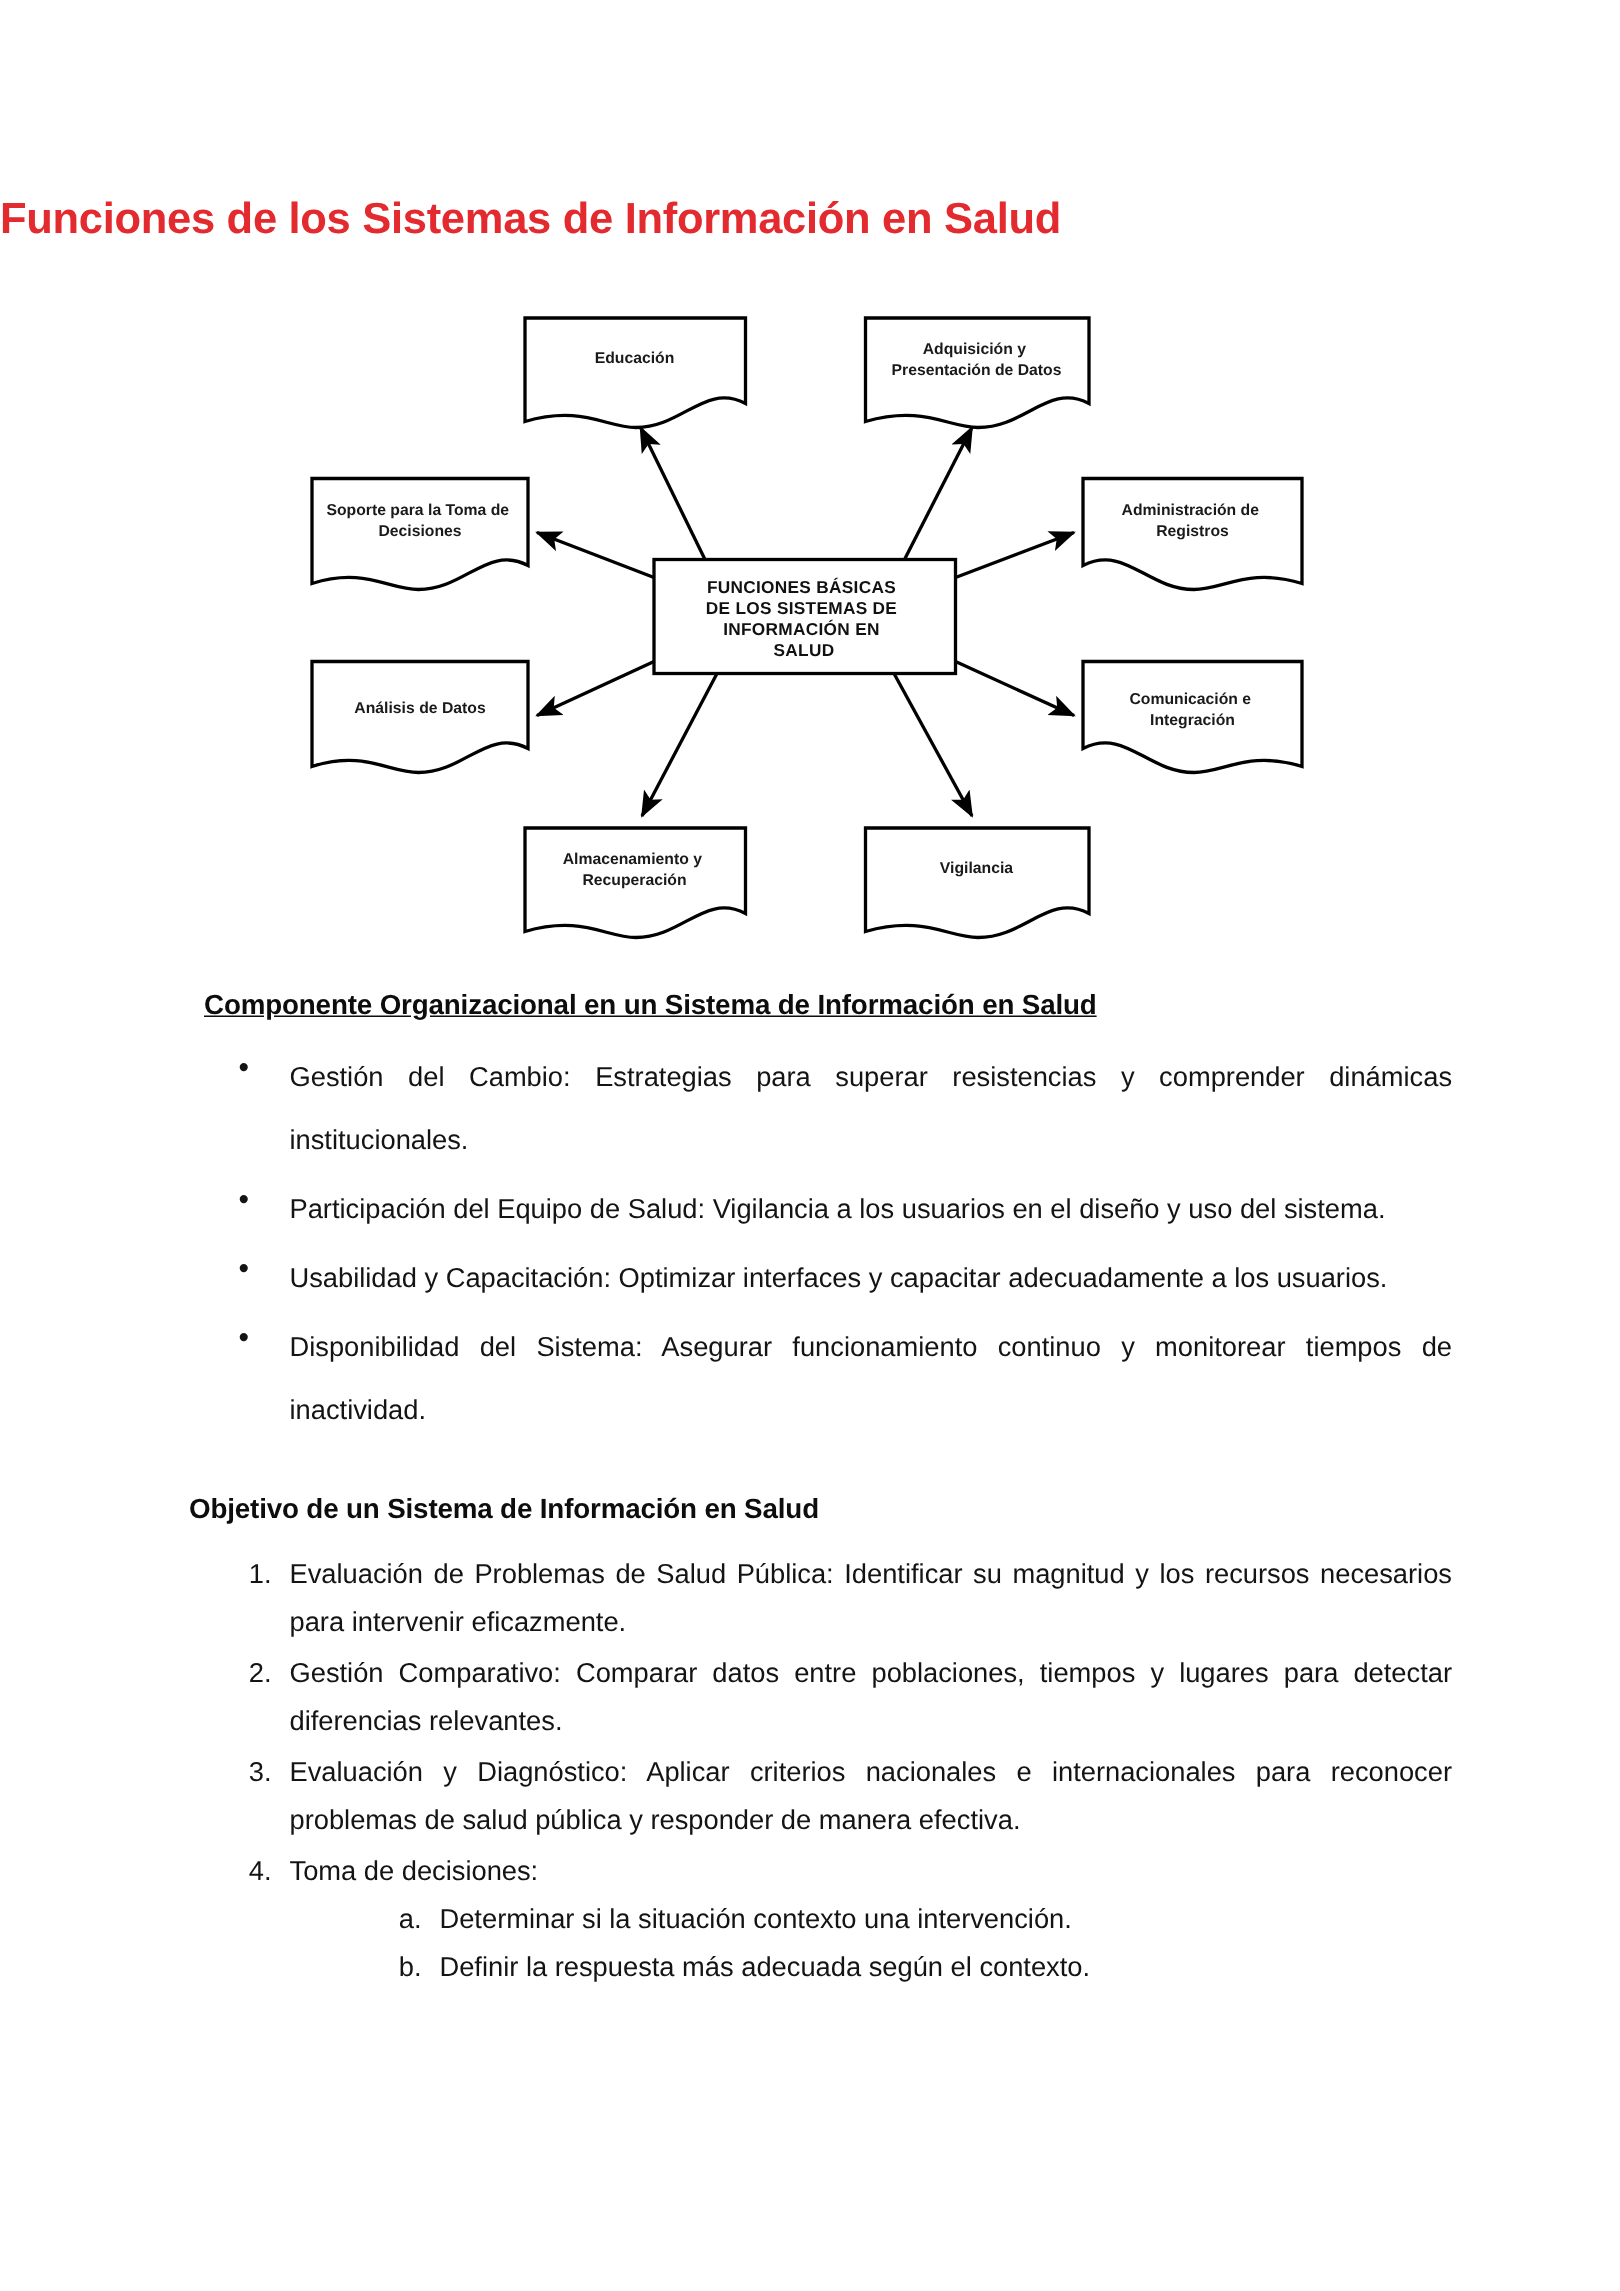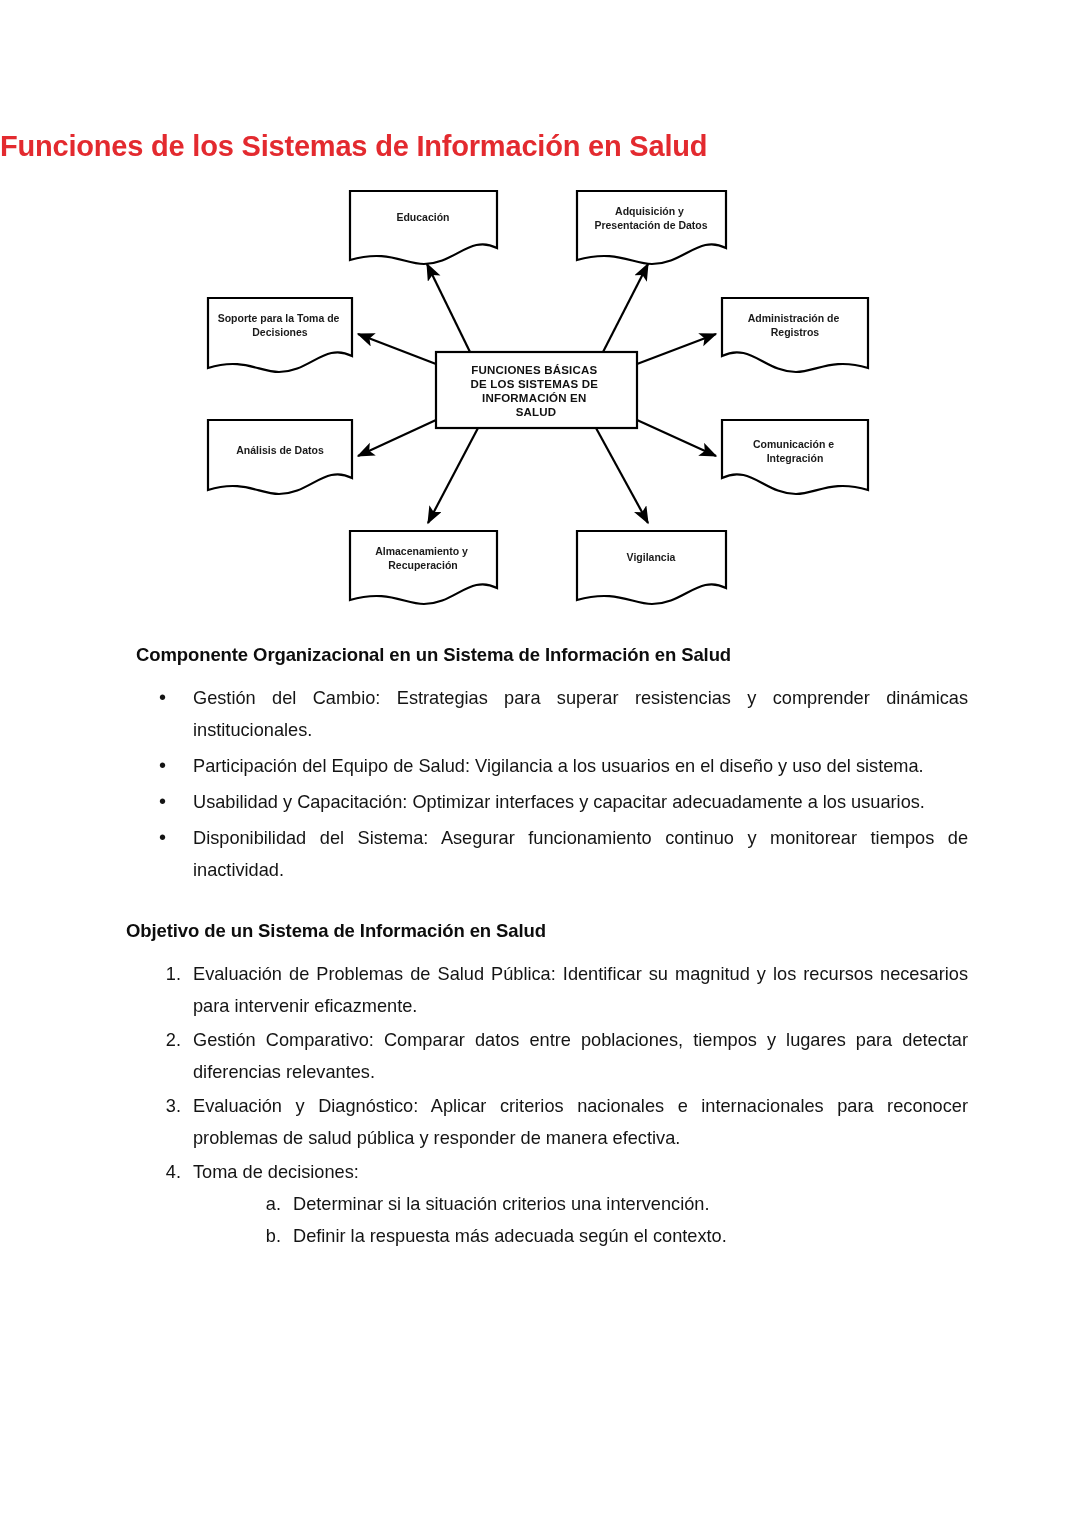--- a/index.html
+++ b/index.html
@@ -35,21 +35,21 @@
     font-weight: 600;
     letter-spacing: -0.2px;
     color: #e32a2f;
     font-family: "Liberation Sans", sans-serif;
   }
 
   
   .diagram-wrap {
     position: absolute;
     left: 0;
-    top: 172px;
+    top: 193px;
     width: 957px;
     height: 445px;
   }
   .diagram-wrap svg {
     display: block;
   }
   .node-label {
     font-family: "Liberation Sans", sans-serif;
     font-size: 10.5px;
     font-weight: bold;
@@ -92,41 +92,42 @@
   .section-heading {
     font-size: 18.5px;
     font-weight: bold;
     color: #0d0d0d;
     margin: 0;
     padding: 0 0 0 0;
     letter-spacing: -0.1px;
   }
   .heading-1 {
     margin-left: 136px;
-    margin-top: 14px;
+    margin-top: 29px;
+    text-decoration: underline;
   }
   .heading-2 {
     margin-left: 126px;
     margin-top: 34px;
   }
 
   ul.bullets, ol.numbers {
     margin: 16px 0 0 0;
     padding: 0;
     list-style: none;
   }
 
   ul.bullets > li {
     position: relative;
     margin: 0 0 4px 0;
     padding-left: 60px;
     margin-left: 133px;
     margin-right: 112px;
     font-size: 18.2px;
-    line-height: 32px;
+    line-height: 42px;
     text-align: justify;
     color: #141414;
   }
   ul.bullets > li::before {
     content: "\2022";
     position: absolute;
     left: 26px;
     top: -1px;
     font-size: 20px;
     line-height: 32px;
@@ -306,20 +307,20 @@
 
     <h2 class="section-heading heading-2">Objetivo de un Sistema de Información en Salud</h2>
 
     <ol class="numbers">
       <li><span class="lead">Evaluación de Problemas de Salud Pública:</span><span> Identificar su magnitud y los recursos necesarios para intervenir eficazmente.</span></li>
       <li><span class="lead">Gestión Comparativo:</span><span> Comparar datos entre poblaciones, tiempos y lugares para detectar diferencias relevantes.</span></li>
       <li><span class="lead">Evaluación y Diagnóstico:</span><span> Aplicar criterios nacionales e internacionales para reconocer problemas de salud pública y responder de manera efectiva.</span></li>
       <li class="no-justify">
         <span class="lead">Toma de decisiones:</span>
         <ol class="subletters">
-          <li>Determinar si la situación criterios una intervención.</li>
+          <li>Determinar si la situación contexto una intervención.</li>
           <li>Definir la respuesta más adecuada según el contexto.</li>
         </ol>
       </li>
     </ol>
 
   </div>
 </div>
 
 </body></html>

